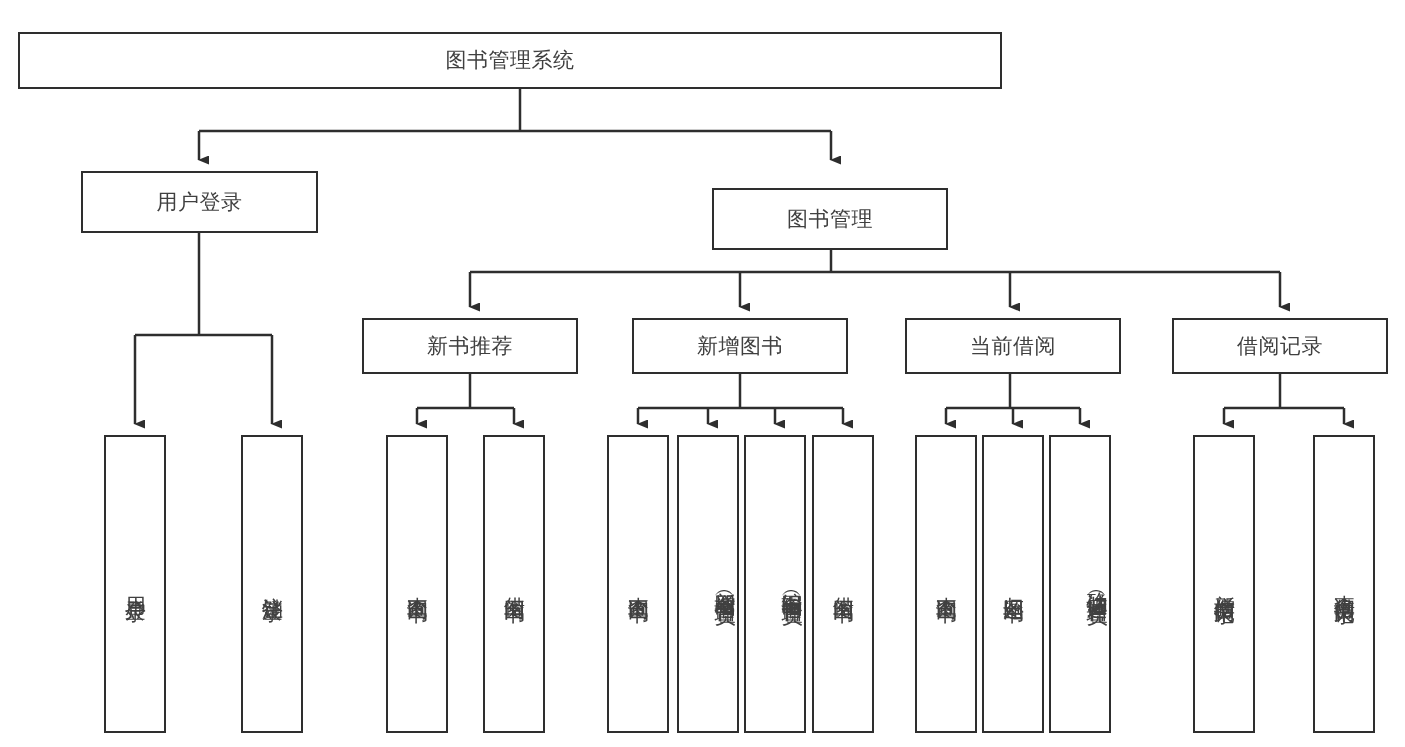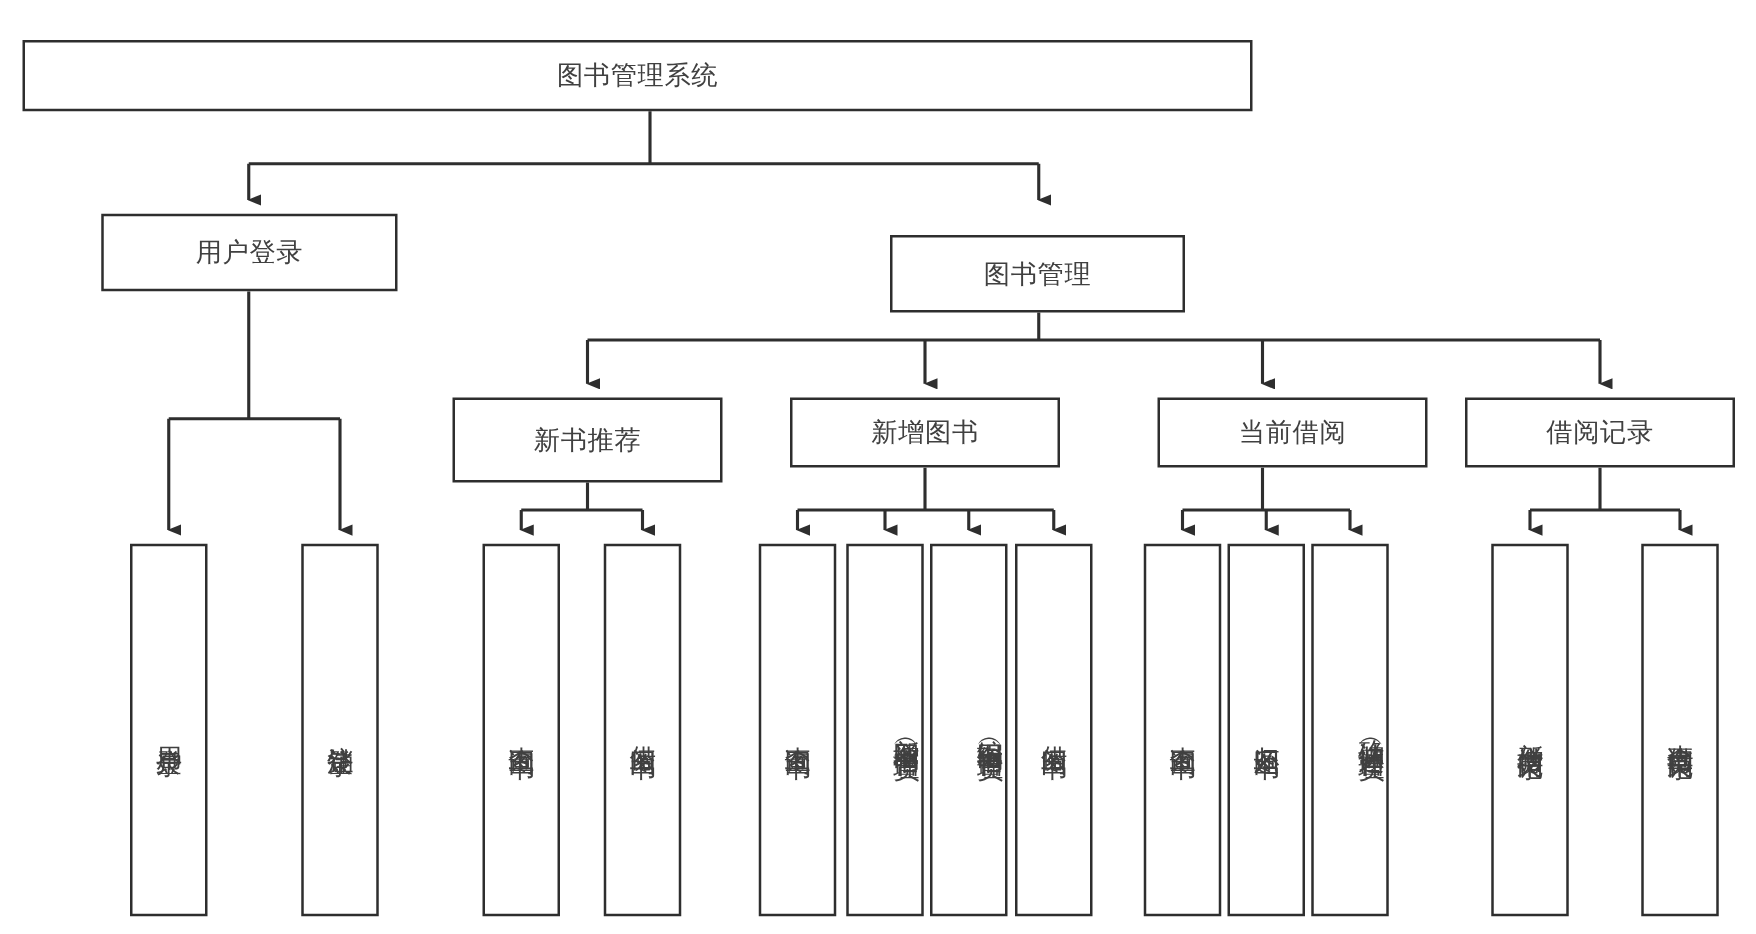--- a/index.html
+++ b/index.html
@@ -116,23 +116,23 @@
       <path d="M1224,408 L1224,424" marker-end="url(#arrowhead)"></path>
       <path d="M1344,408 L1344,424" marker-end="url(#arrowhead)"></path>
     </g>
   </svg>
 
   <div class="node horiz" style="left:18px;top:12px;width:984px;height:57px;margin-top:20px;">图书管理系统</div>
 
   <div class="node horiz" style="left:81px;top:171px;width:237px;height:62px;">用户登录</div>
   <div class="node horiz" style="left:712px;top:171px;width:236px;height:62px;margin-top:17px;">图书管理</div>
 
-  <div class="node horiz" style="left:362px;top:318px;width:216px;height:68px;">新书推荐</div>
+  <div class="node horiz" style="left:362px;top:318px;width:216px;height:56px;">新书推荐</div>
   <div class="node horiz" style="left:632px;top:318px;width:216px;height:56px;">新增图书</div>
-  <div class="node horiz" style="left:926px;top:318px;width:216px;height:56px;">当前借阅</div>
+  <div class="node horiz" style="left:905px;top:318px;width:216px;height:56px;">当前借阅</div>
   <div class="node horiz" style="left:1172px;top:318px;width:216px;height:56px;">借阅记录</div>
 
   <div class="node vert" style="left:104px;top:435px;width:62px;height:298px;">用户登录</div>
   <div class="node vert" style="left:241px;top:435px;width:62px;height:298px;">注销登录</div>
 
   <div class="node vert" style="left:386px;top:435px;width:62px;height:298px;">查询图书</div>
   <div class="node vert" style="left:483px;top:435px;width:62px;height:298px;">借阅图书</div>
 
   <div class="node vert" style="left:607px;top:435px;width:62px;height:298px;">查询图书</div>
   <div class="node vert vert-top" style="left:677px;top:435px;width:62px;height:298px;">新增图书（管理员）</div>

